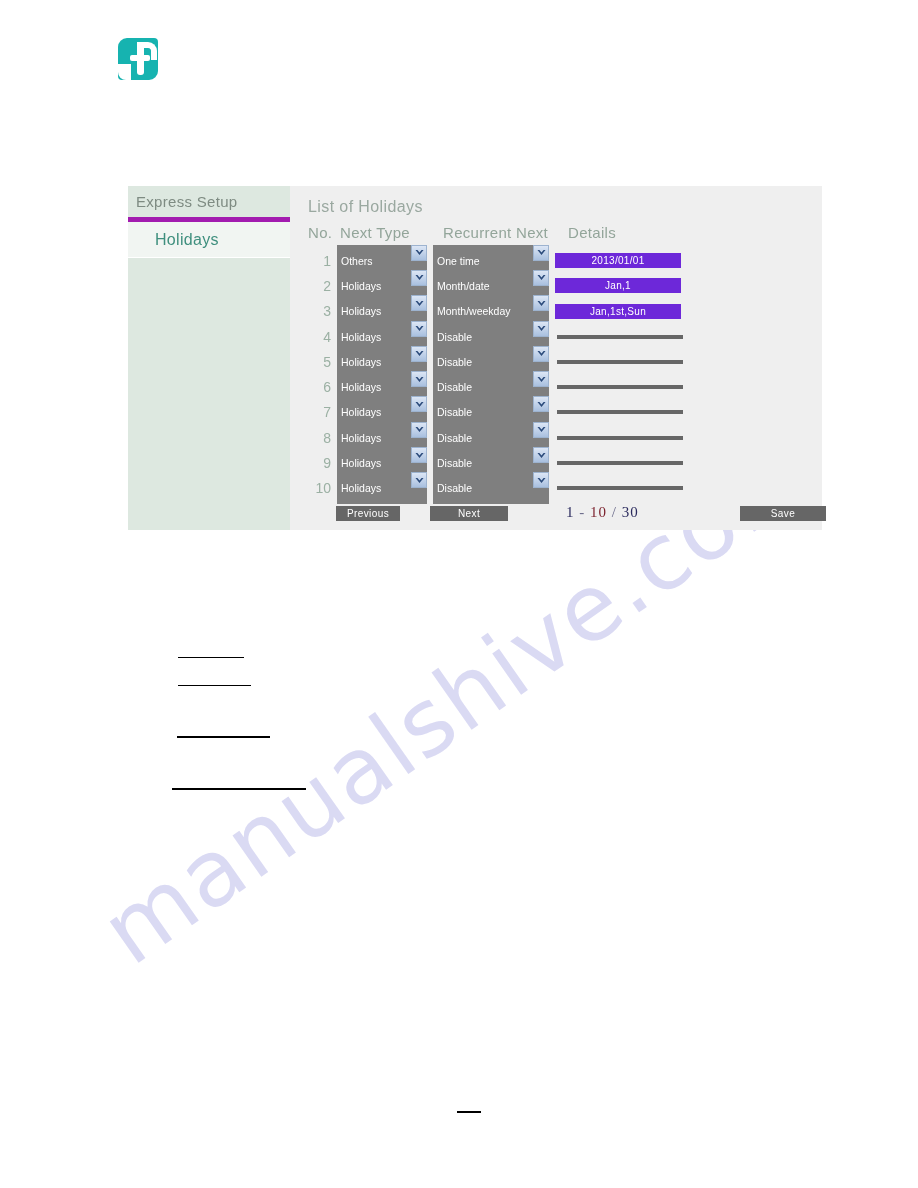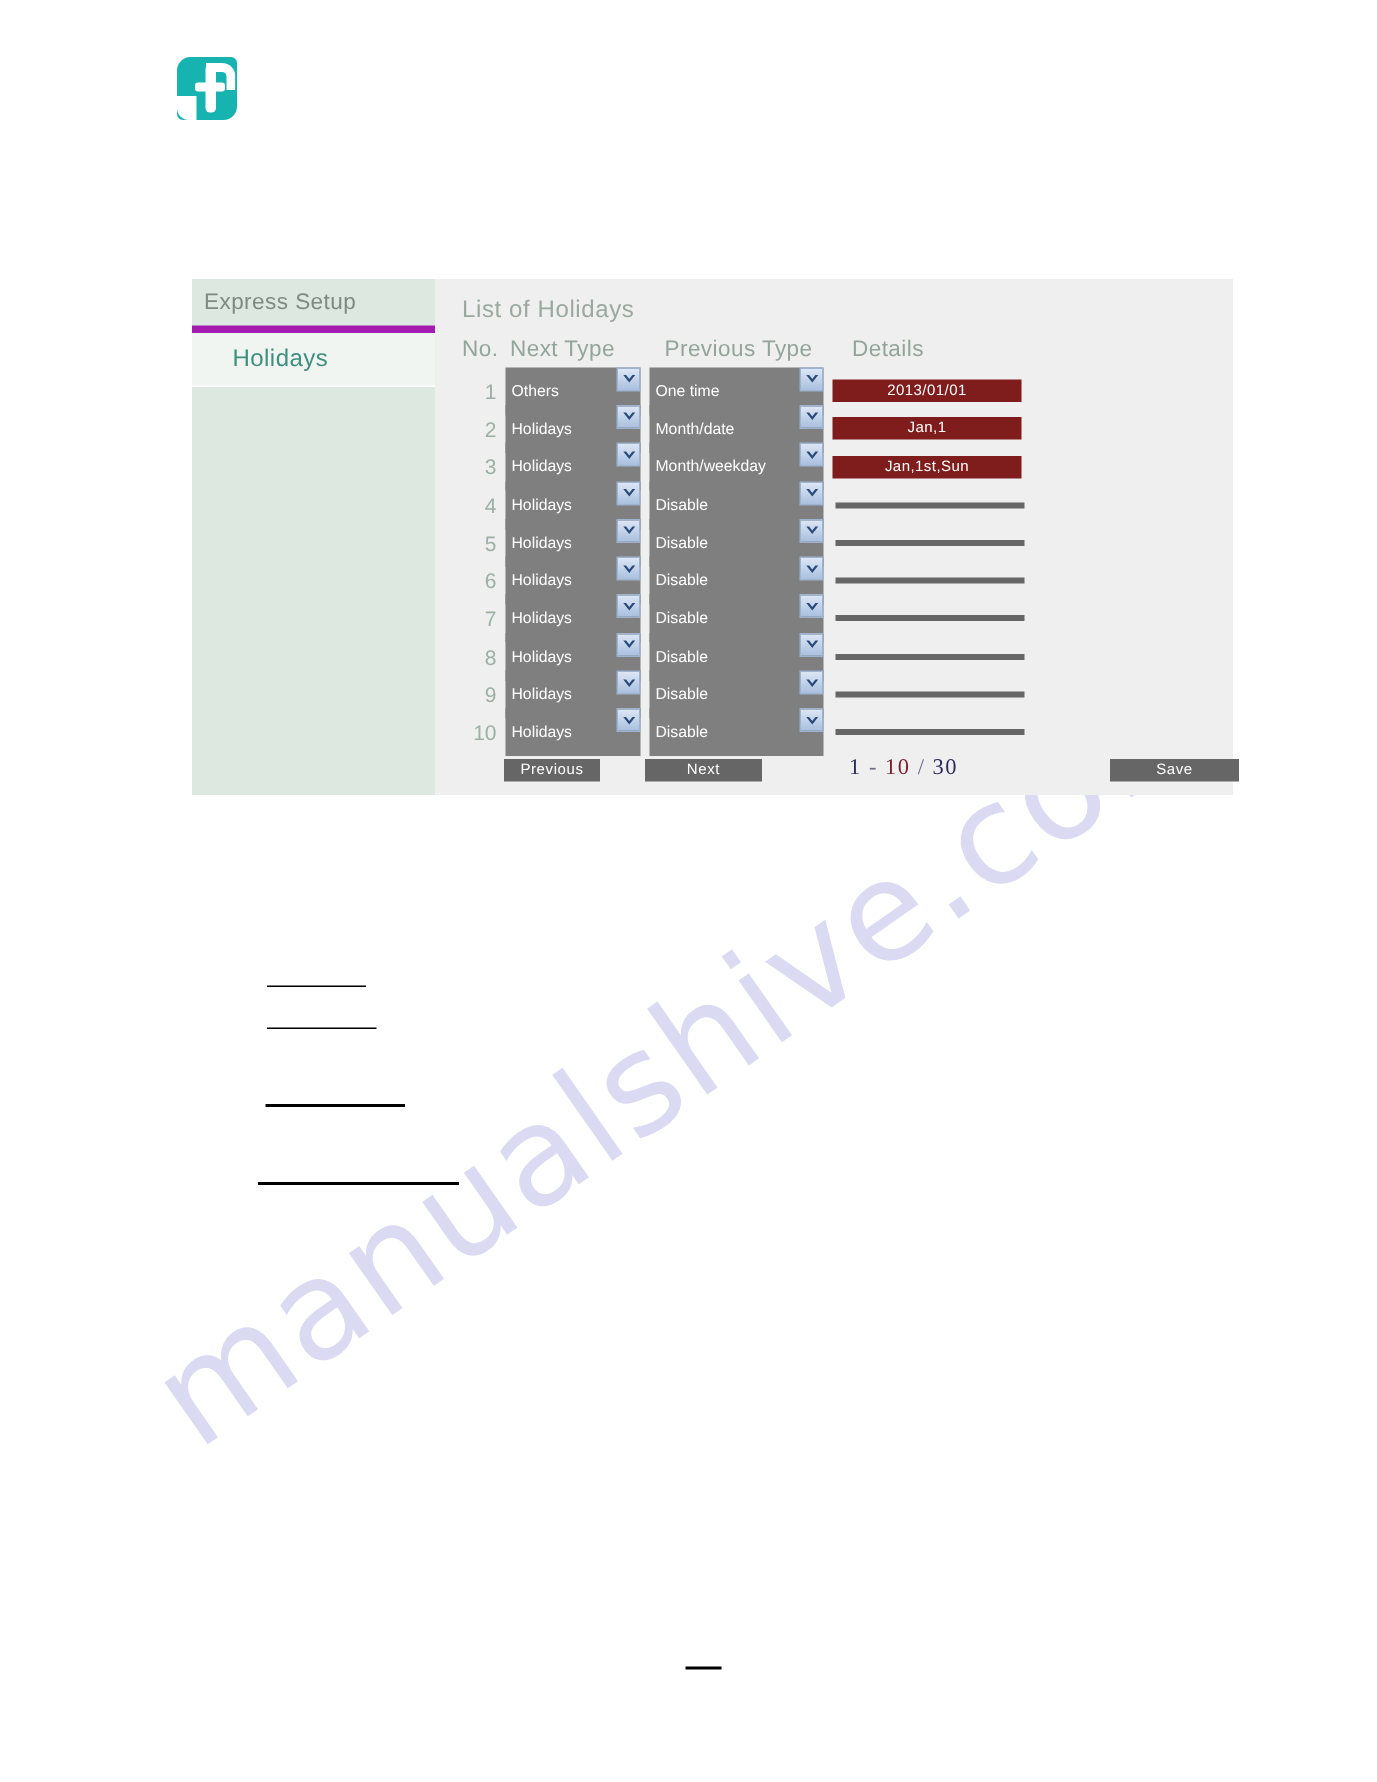--- a/index.html
+++ b/index.html
@@ -216,21 +216,21 @@
     background: linear-gradient(#dce6f5, #a9c0df);
     border: 1px solid #9db3cf;
     box-sizing: border-box;
     display: flex;
     align-items: center;
     justify-content: center;
   }
   .arrow svg { display: block; }
   .detail {
     height: 15px;
-    background: #7f1d1d;
+    background: #6d28d9;
     color: #ffffff;
     font-size: 10px;
     display: flex;
     align-items: center;
     justify-content: center;
     letter-spacing: .3px;
     box-sizing: border-box;
   }
   .detail.full { width: 126px; }
   .detail.thin {
@@ -307,21 +307,21 @@
     <div class="side-item sub active">
       <span>Holidays</span>
     </div>
   </div>
 
   <div class="content">
 
     <div class="list-title">List of Holidays</div>
 
     <div class="col-headers">
-      <span class="h-no">No.</span><span class="h-date">Next Type</span><span class="h-rec">Previous Type</span><span class="h-det">Details</span>
+      <span class="h-no">No.</span><span class="h-date">Next Type</span><span class="h-rec">Recurrent Next</span><span class="h-det">Details</span>
     </div>
 
     <div class="rows" id="rows-host">
         <div class="row">
           <div class="cell-no">1</div>
           <div class="sel sel-date">
             <span class="lbl">Others</span>
             <span class="arrow">
               <svg width="9" height="7" viewBox="0 0 9 7">
                 <path d="M0.5 1 L4.5 6 L8.5 1 L6.6 1 L4.5 3.6 L2.4 1 Z" fill="#2a4a7a"></path>

